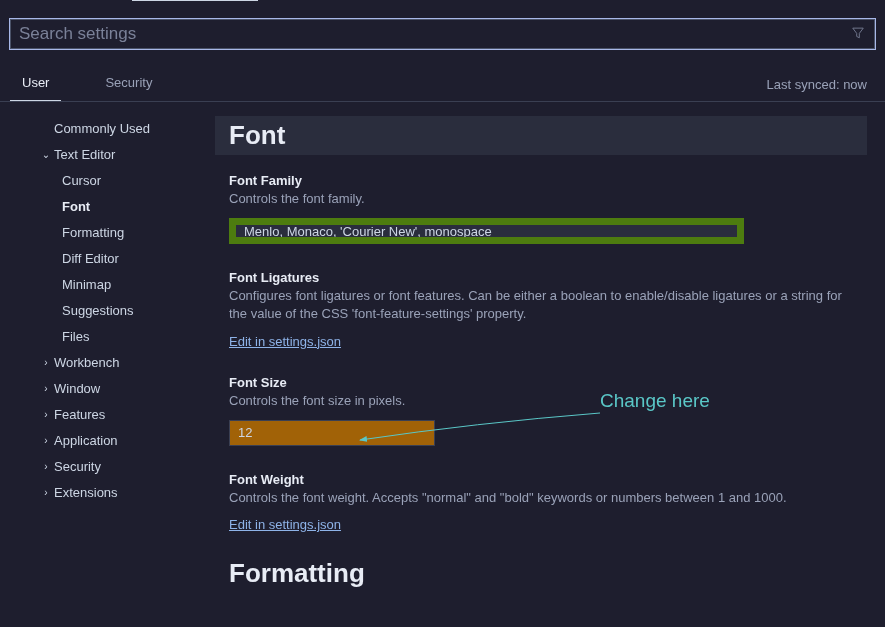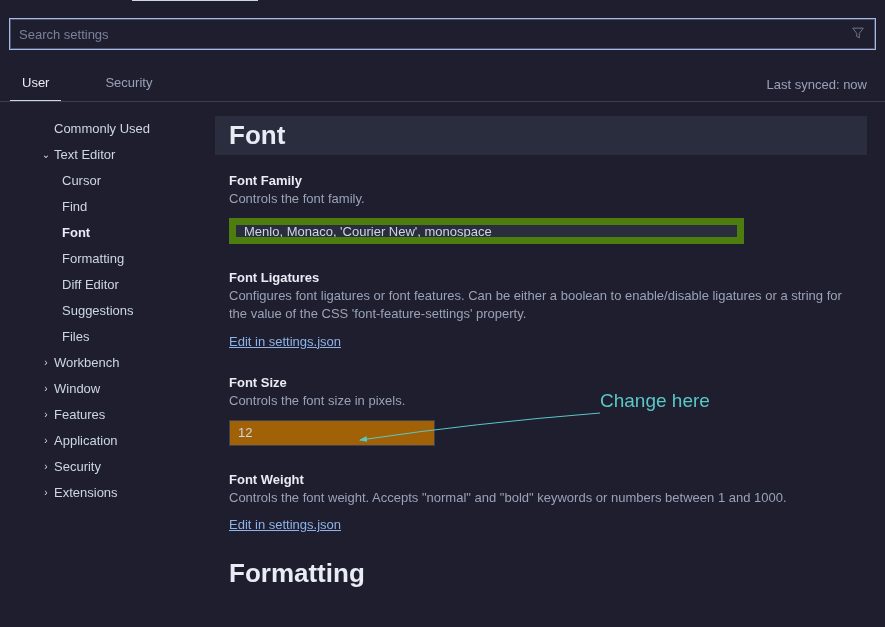--- a/index.html
+++ b/index.html
@@ -29,21 +29,21 @@
       padding: 14px 10px 8px 10px;
     }
     .search-box {
       width: 100%;
       height: 26px;
       background: #1e1e2e;
       border: 1px solid #4a5268;
       outline: 1px solid #a8b8e8;
       color: #cdd6e4;
       padding: 14px 8px;
-      font-size: 13px;
+      font-size: 17px;
       position: relative;
     }
     .search-wrapper {
       position: relative;
     }
     .filter-icon {
       position: absolute;
       right: 10px;
       top: 50%;
       transform: translateY(-50%);
@@ -211,24 +211,24 @@
 </div>
 
 <div class="main-content">
   <div class="sidebar">
     <div class="tree-item level-0">Commonly Used</div>
     <div class="tree-item expandable level-1">
       <span class="chevron">⌄</span>
       <span>Text Editor</span>
     </div>
     <div class="tree-item level-2">Cursor</div>
-    <div class="tree-item level-2">Find</div>
     <div class="tree-item level-2 active">Font</div>
     <div class="tree-item level-2">Formatting</div>
     <div class="tree-item level-2">Diff Editor</div>
+    <div class="tree-item level-2">Minimap</div>
     <div class="tree-item level-2">Suggestions</div>
     <div class="tree-item level-2">Files</div>
     <div class="tree-item expandable level-1">
       <span class="chevron">›</span>
       <span>Workbench</span>
     </div>
     <div class="tree-item expandable level-1">
       <span class="chevron">›</span>
       <span>Window</span>
     </div>

